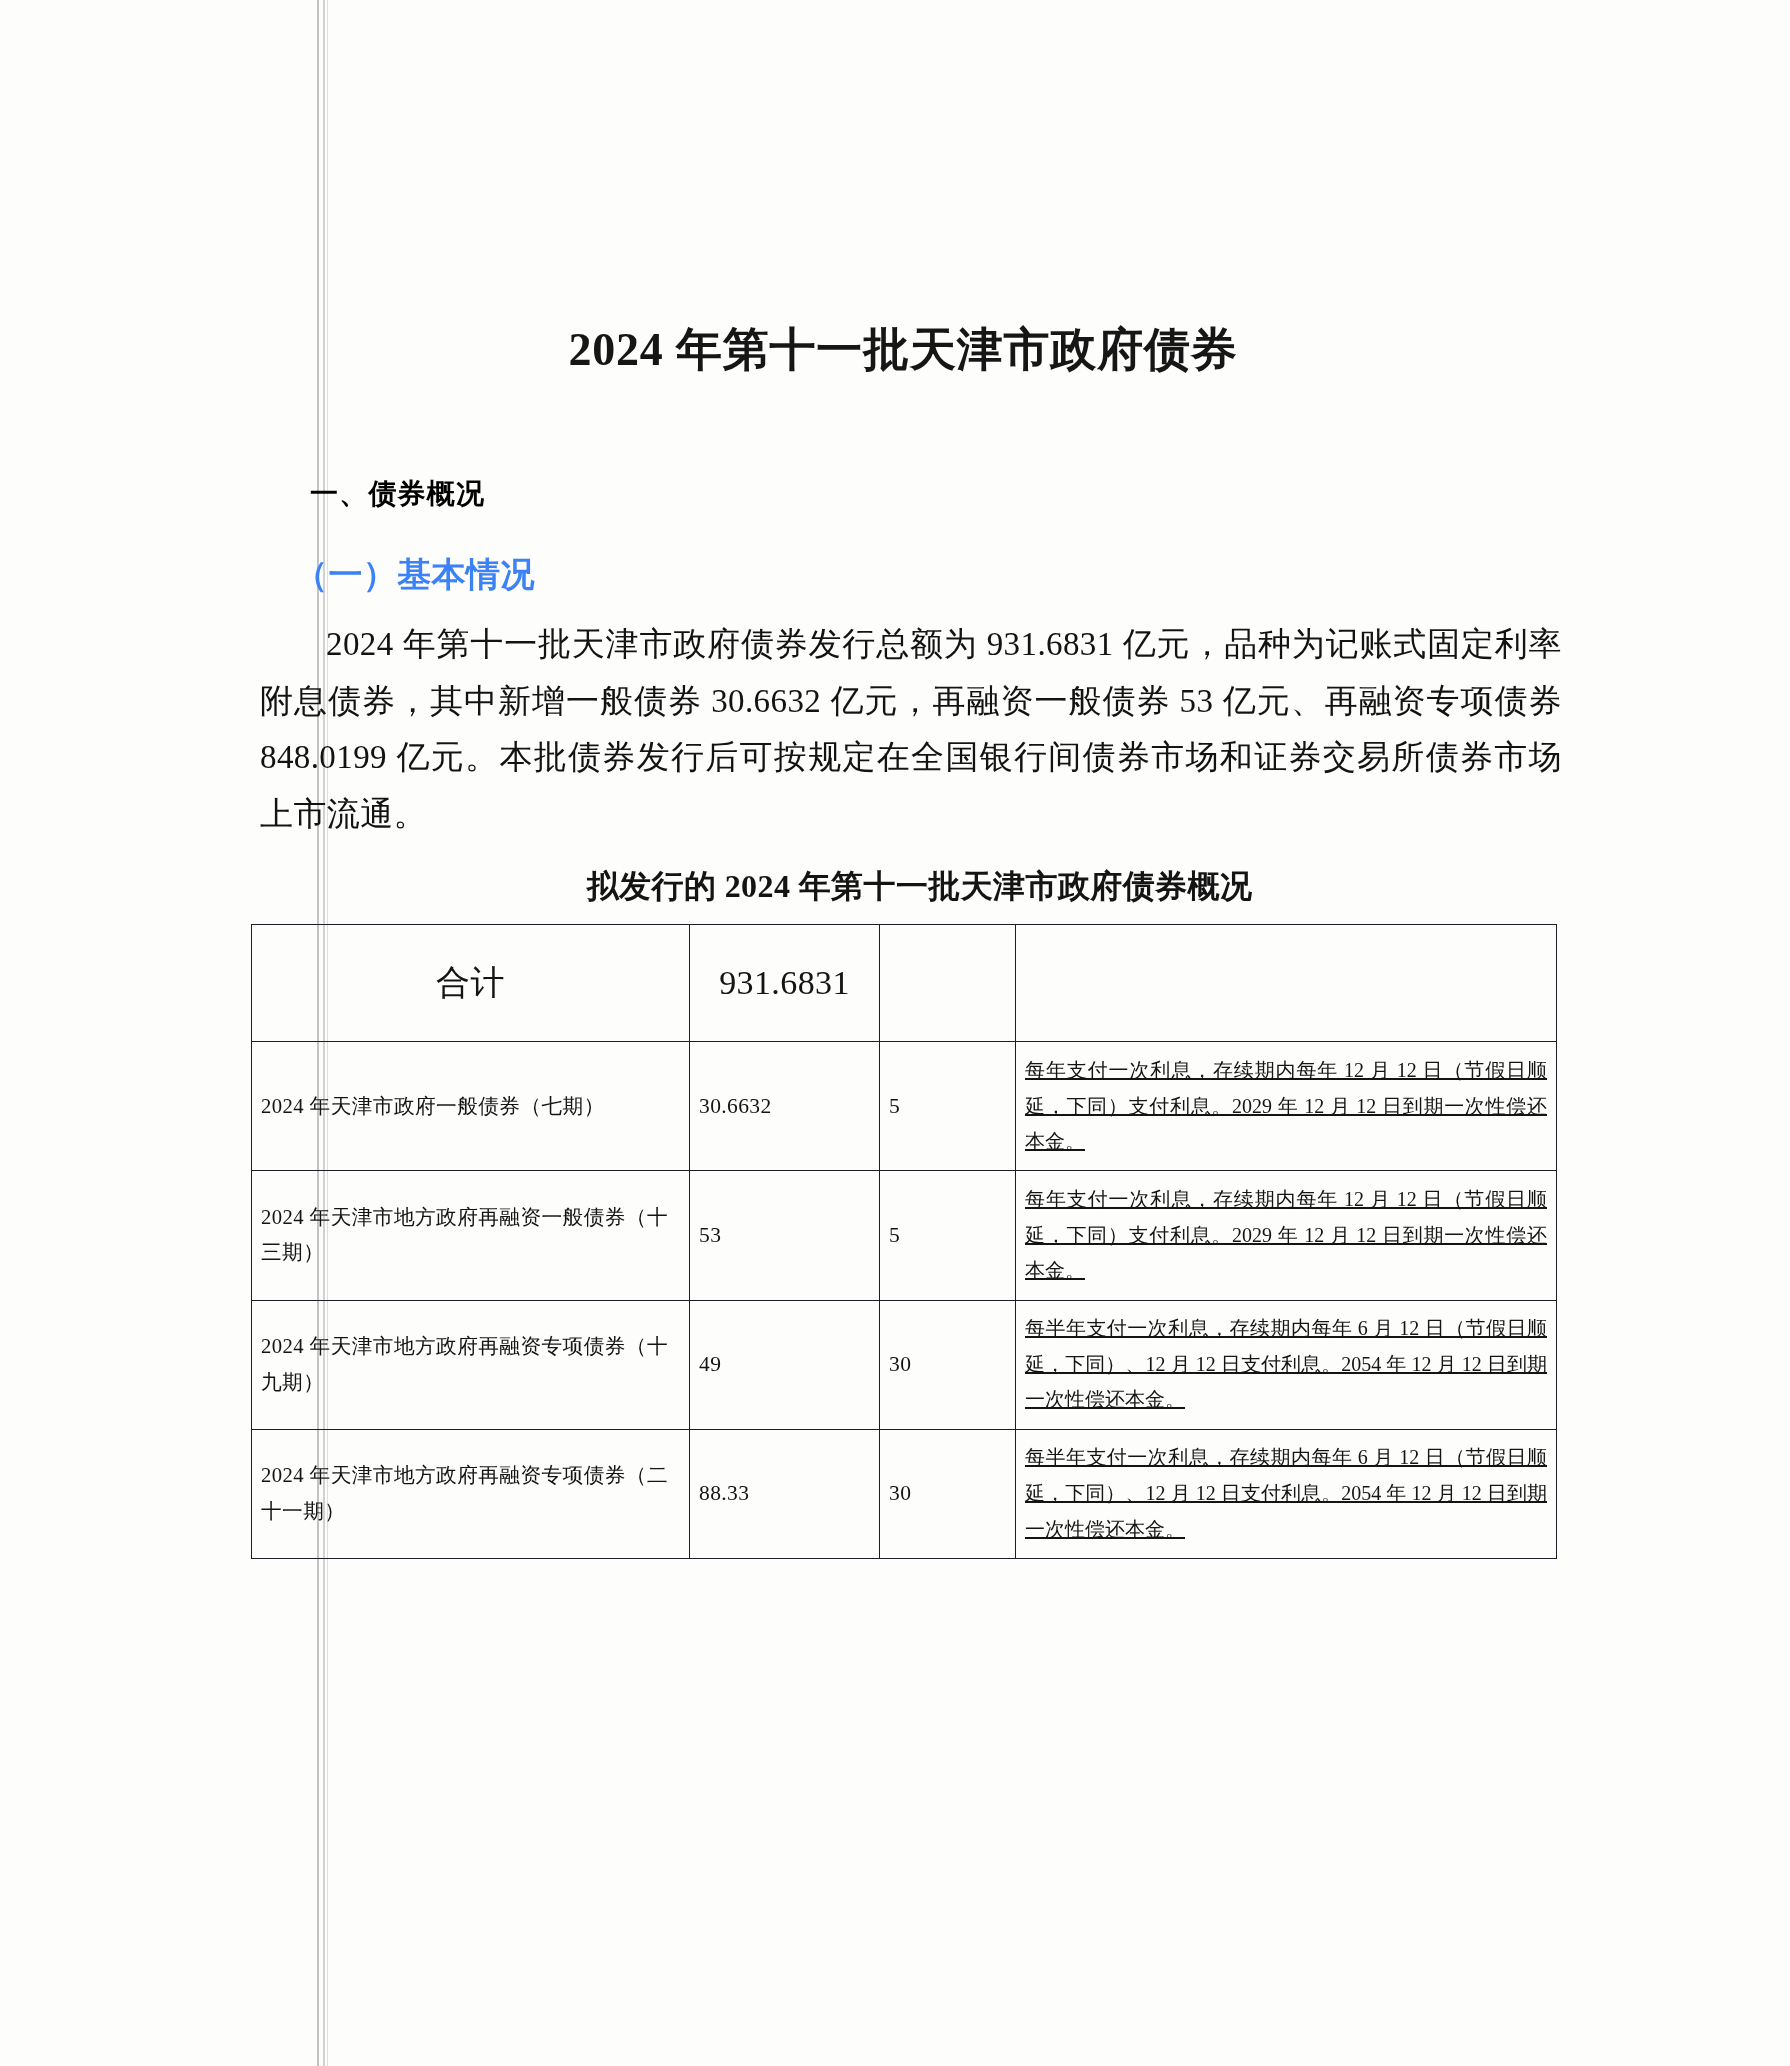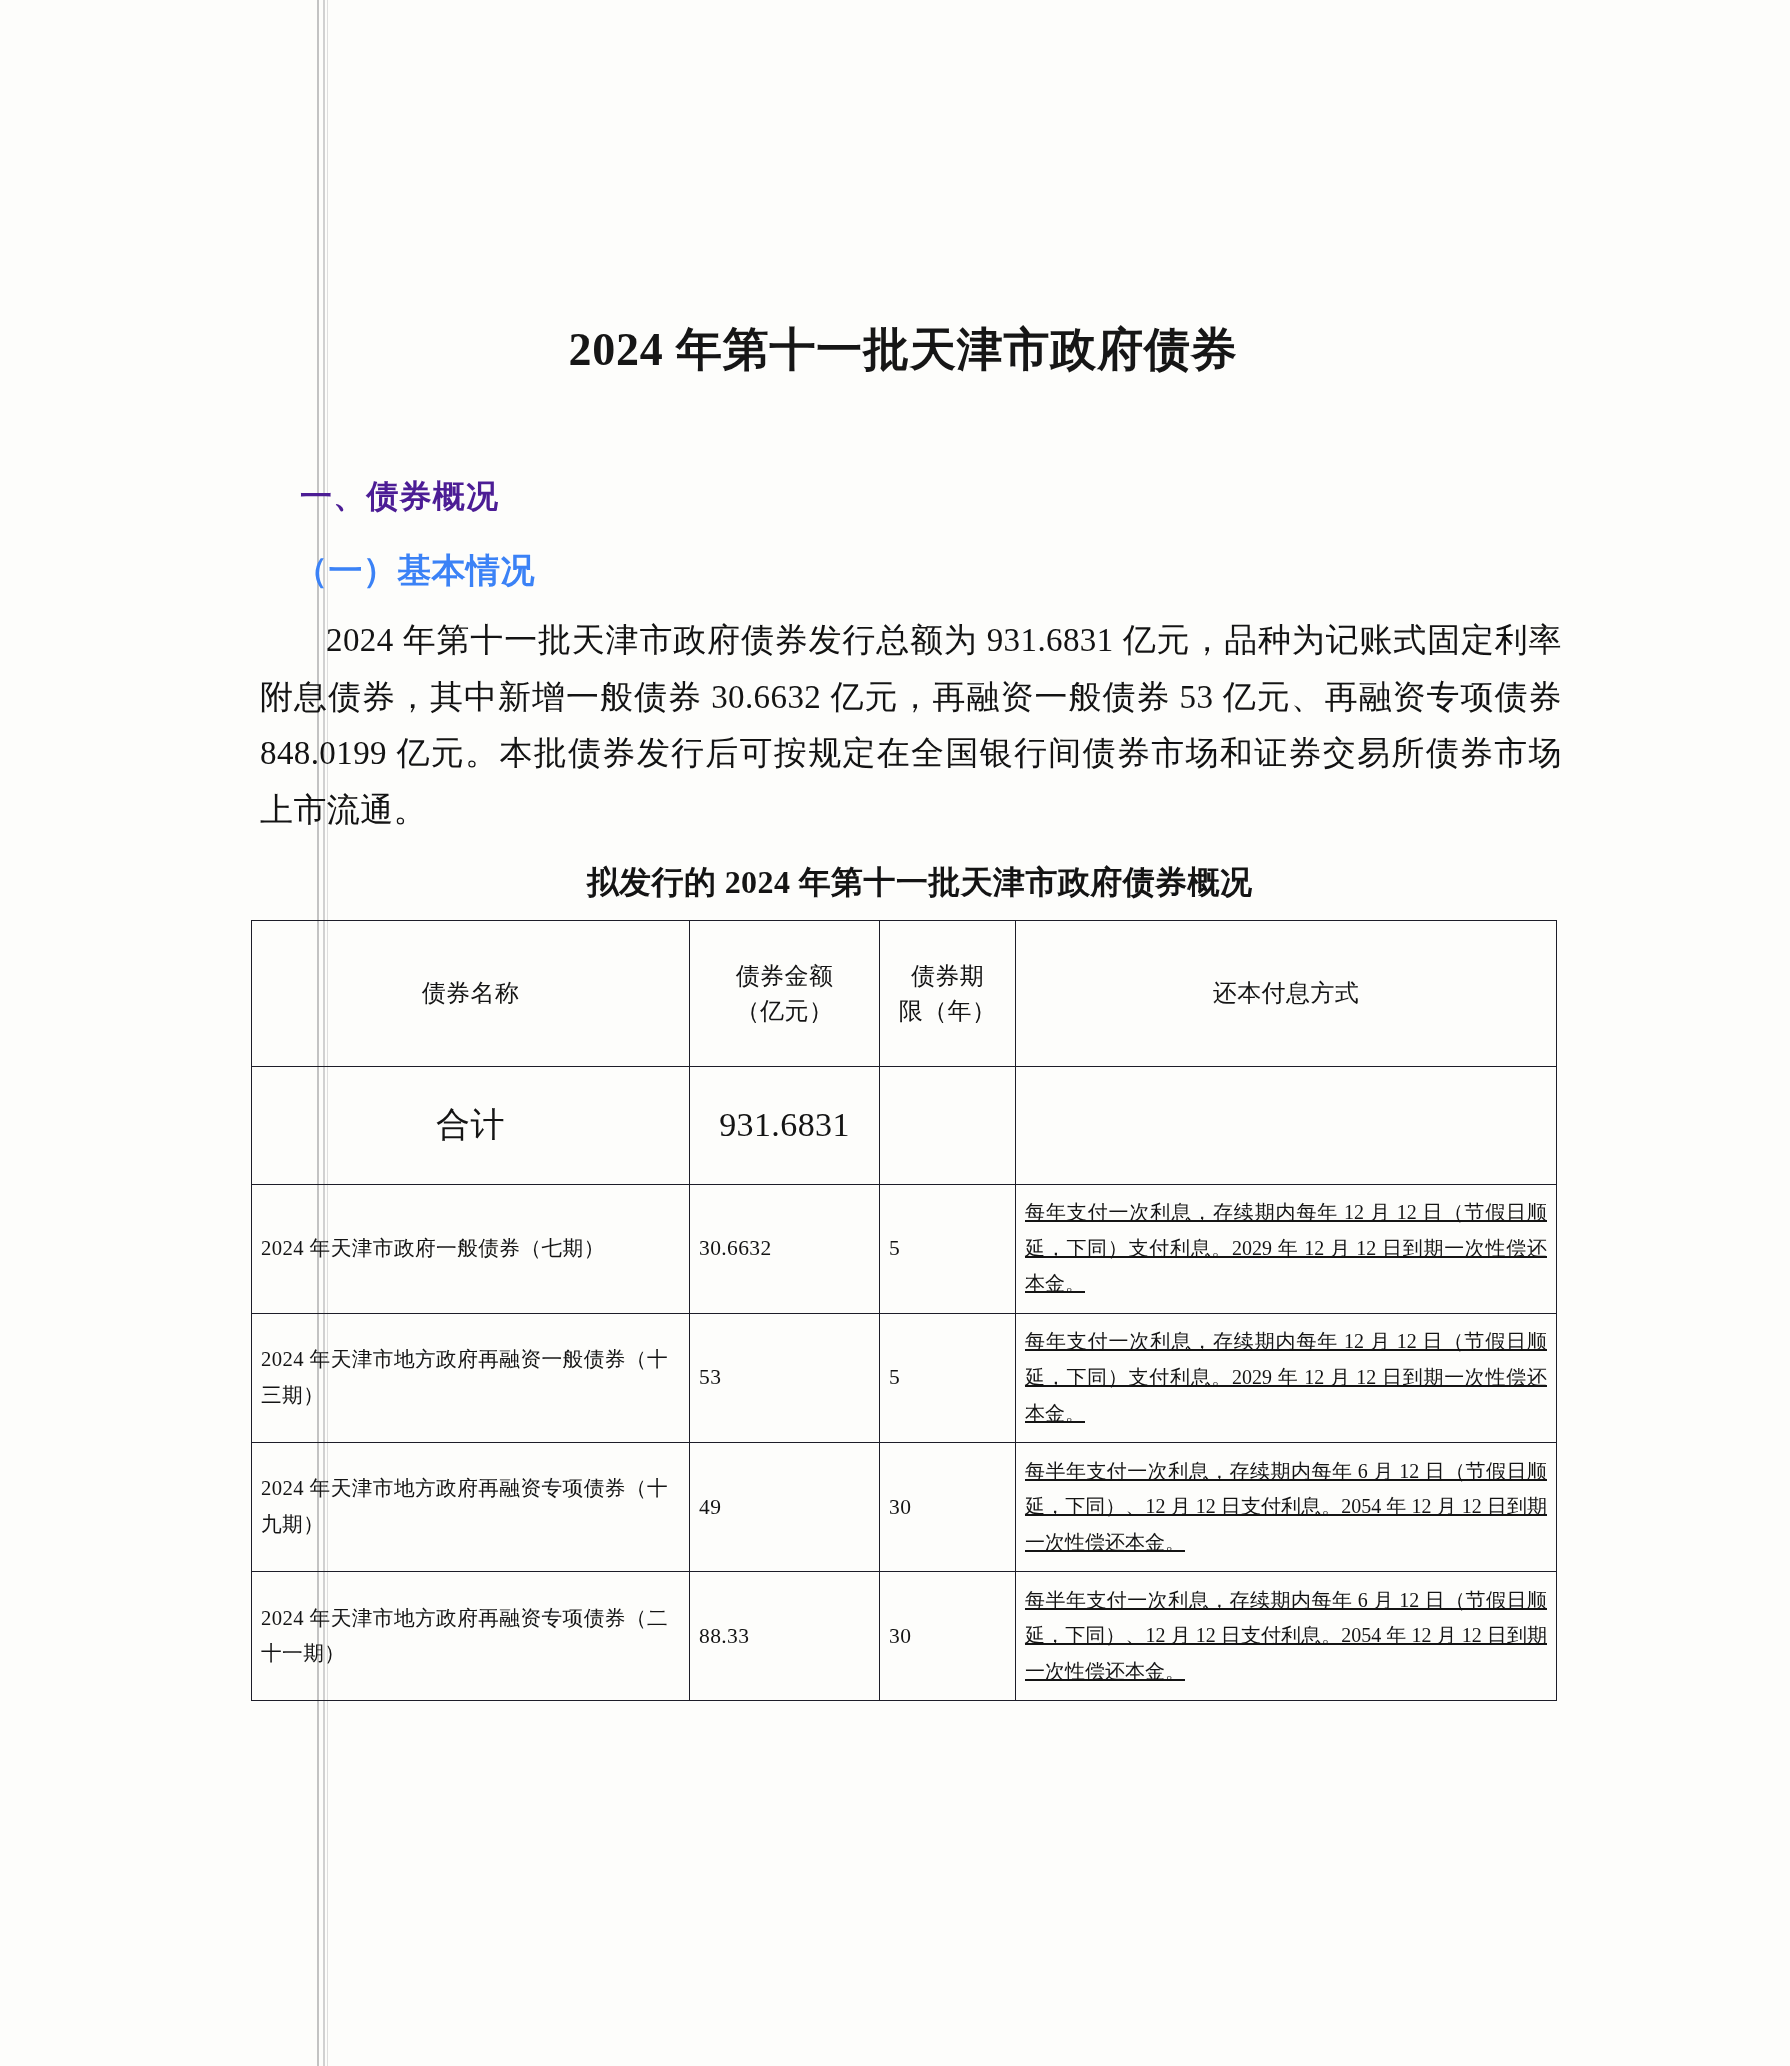--- a/index.html
+++ b/index.html
@@ -50,28 +50,28 @@
     font-weight: bold;
     font-size: 46px;
     line-height: 1.38;
     letter-spacing: 0.8px;
     color: #161616;
   }
   .doc-title .line { display: block; }
 
   
   .h1 {
-    margin: 6px;
+    margin: 16px;
     padding-top: 78px;
     padding-left: 79px;
     font-family: "Liberation Sans", "DejaVu Sans", sans-serif;
     font-weight: bold;
-    font-size: 32px;
+    font-size: 28px;
     letter-spacing: 1.2px;
-    color: #4c1d95;
+    color: #000000;
   }
   .h2 {
     margin: 0;
     padding-top: 23px;
     padding-left: 79px;
     font-family: "Liberation Serif", "DejaVu Serif", serif;
     font-weight: bold;
     font-size: 34px;
     letter-spacing: 0.4px;
     color: #3b82f6;
@@ -191,32 +191,20 @@
 
     <div class="tbl-wrap">
       <table class="bond-table">
         <colgroup>
           <col class="c-name">
             <col class="c-amt">
             <col class="c-term">
             <col class="c-pay">
         </colgroup>
         <tbody>
-          <tr>
-            <td class="th tall-left">债券名称</td>
-            <td class="th">
-              <span>债券金额</span>
-              <span class="l2">（亿元）</span>
-            </td>
-            <td class="th">
-              <span>债券期</span>
-              <span class="l2">限（年）</span>
-            </td>
-            <td class="th">还本付息方式</td>
-          </tr>
 
           <tr class="row-total">
             <td>合计</td>
             <td>931.6831</td>
             <td></td>
             <td></td>
           </tr>
 
           <tr>
             <td class="cell-name">2024 年天津市政府一般债券（七期）</td>

